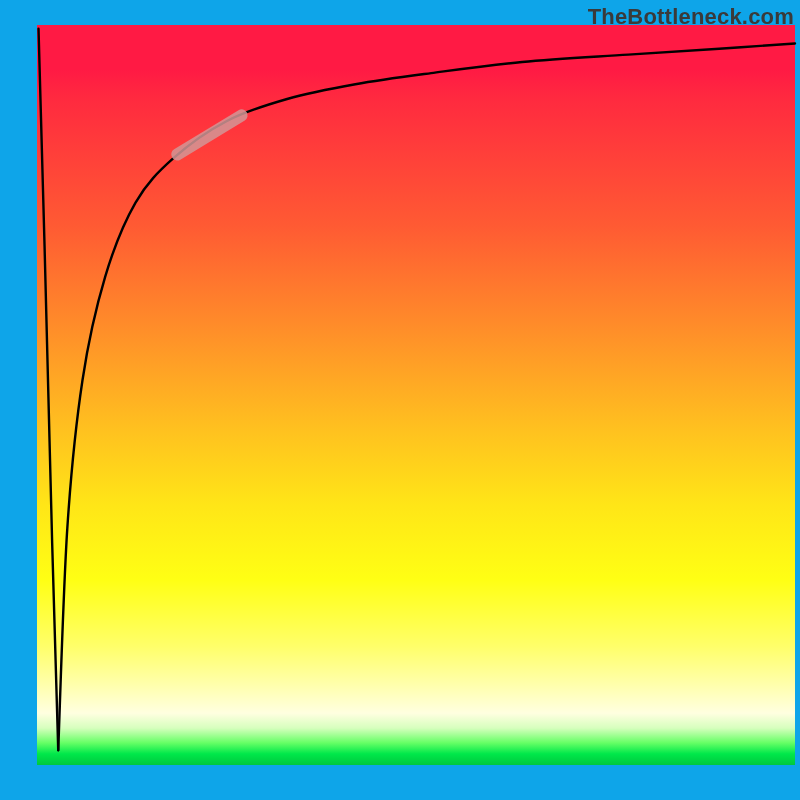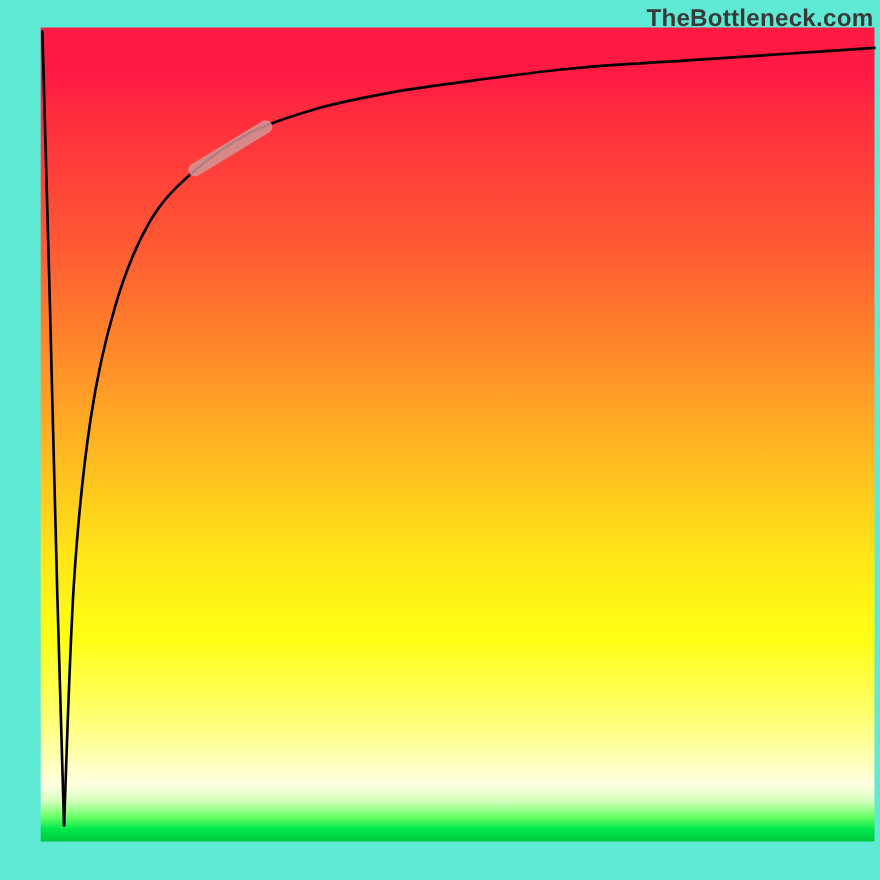--- a/index.html
+++ b/index.html
@@ -8,21 +8,21 @@
     width: 800px;
     height: 800px;
     background: #000;
     font-family: Arial, Helvetica, sans-serif;
     overflow: hidden;
   }
   .frame {
     position: relative;
     width: 800px;
     height: 800px;
-    background: #5eead4;
+    background: #0ea5e9;
   }
   .plot-area {
     position: absolute;
     left: 37px;
     top: 25px;
     width: 758px;
     height: 740px;
     
     background: linear-gradient(
       to bottom,

